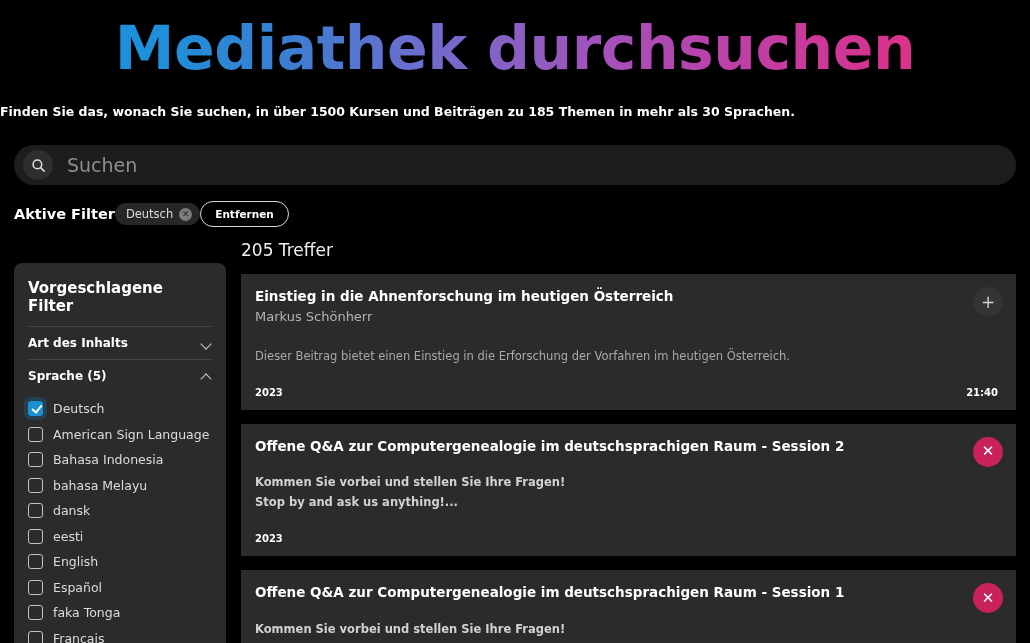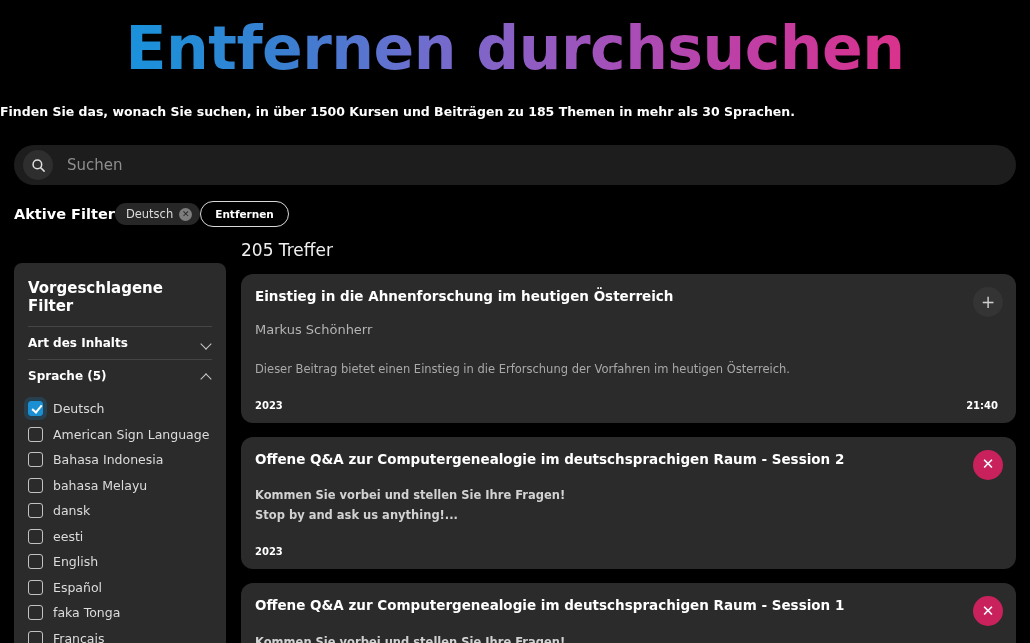--- a/index.html
+++ b/index.html
@@ -67,21 +67,21 @@
     flex: 0 0 auto;
     margin-left: 3px;
   }
   .search-input {
     flex: 1 1 auto;
     background: transparent;
     border: 0;
     outline: none;
     color: #d8d8d8;
     font-family: inherit;
-    font-size: 15px;
+    font-size: 19px;
     padding-left: 14px;
   }
   .search-input::placeholder { color: #8e8e8e; }
 
   
   .active-filters {
     display: flex;
     align-items: center;
     margin: 16px 14px 0 14px;
     height: 26px;
@@ -211,36 +211,36 @@
     margin-right: 14px;
     min-width: 0;
   }
   .results-count {
     font-size: 17px;
     color: #f0f0f0;
     margin-bottom: 14px;
   }
   .card {
     background: #2b2b2b;
-    border-radius: 12px;
+    border-radius: 0;
     padding: 14px 18px 12px 14px;
     margin-bottom: 14px;
     position: relative;
   }
   .card-title {
     font-size: 13.5px;
     font-weight: 700;
     color: #ffffff;
     padding-right: 56px;
     line-height: 1.3;
   }
   .card-author {
     font-size: 13px;
     color: #b4b4b4;
-    margin-top: 16px;
+    margin-top: 3px;
   }
   .card-desc {
     font-size: 11.5px;
     color: #a9a9a9;
     margin-top: 25px;
   }
   .card-desc.bold {
     font-weight: 700;
     color: #d2d2d2;
     font-size: 11.5px;
@@ -268,21 +268,21 @@
     justify-content: center;
     cursor: pointer;
     font-family: inherit;
   }
   .action-btn.add { background: #343434; color: #cfcfcf; font-size: 17px; line-height: 1; }
   .action-btn.close { background: #c9215c; color: #ffffff; font-size: 15px; font-weight: 700; line-height: 1; }
 </style>
 </head>
 <body>
 
-<h1 class="page-title">Entfernen durchsuchen</h1>
+<h1 class="page-title">Mediathek durchsuchen</h1>
 <p class="page-subtitle">Finden Sie das, wonach Sie suchen, in über 1500 Kursen und Beiträgen zu 185 Themen in mehr als 30 Sprachen.</p>
 
 <div class="search-wrap">
   <span class="search-icon-circle">
     <svg width="15" height="15" viewBox="0 0 16 16" fill="none" aria-hidden="true">
       <circle cx="6.8" cy="6.8" r="4.6" stroke="#e0e0e0" stroke-width="1.6"></circle>
       <line x1="10.4" y1="10.4" x2="14" y2="14" stroke="#e0e0e0" stroke-width="1.6" stroke-linecap="round"></line>
     </svg>
   </span>
   <input class="search-input" type="text" placeholder="Suchen" style="">

